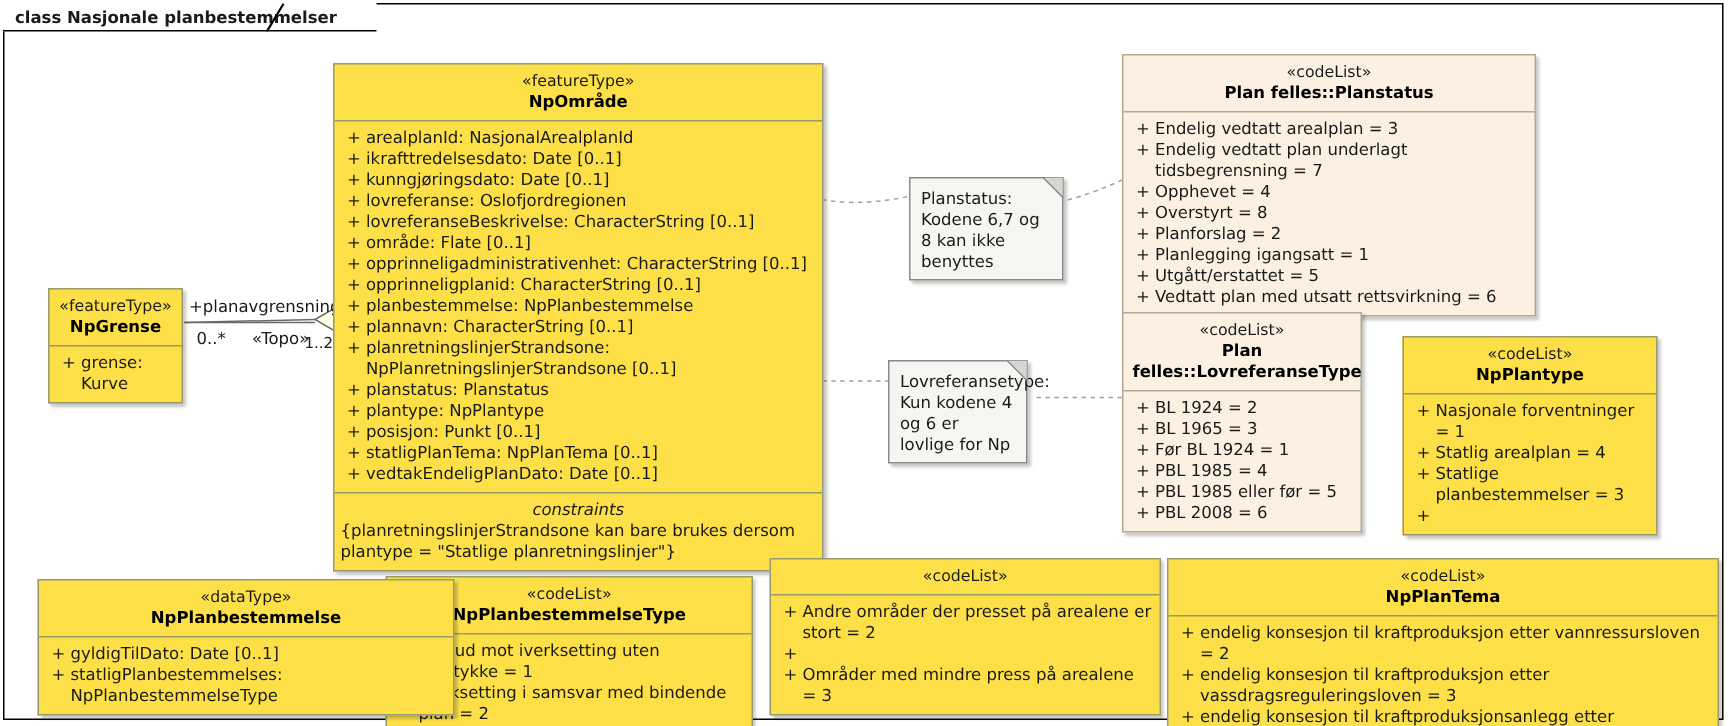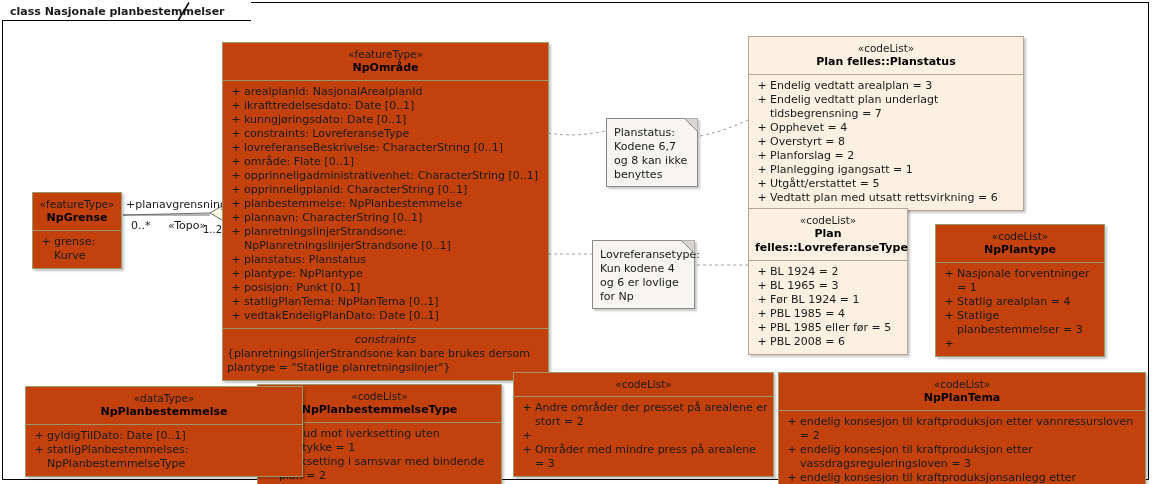--- a/index.html
+++ b/index.html
@@ -53,21 +53,21 @@
     width: 14px;
     overflow: hidden;
   }
   .frame-tab-slant svg { display: block; }
 
   
   .uml {
     position: absolute;
     box-sizing: border-box;
     border: 1px solid #9a9a6a;
-    background: #c2410c;
+    background: #fde047;
     box-shadow: 2px 2px 2px rgba(0,0,0,0.22);
     font-size: 11px;
     color: #1a1a1a;
   }
   .uml.cream {
     background: #fbf0e1;
     border: 1px solid #b5a893;
   }
   .uml-head {
     text-align: center;
@@ -212,21 +212,21 @@
       <div class="attr">
           <span class="vis">+</span>
           <span class="txt">ikrafttredelsesdato: Date [0..1]</span>
         </div>
       <div class="attr">
           <span class="vis">+</span>
           <span class="txt">kunngjøringsdato: Date [0..1]</span>
         </div>
       <div class="attr">
           <span class="vis">+</span>
-          <span class="txt">constraints: LovreferanseType</span>
+          <span class="txt">lovreferanse: Oslofjordregionen</span>
         </div>
       <div class="attr">
           <span class="vis">+</span>
           <span class="txt">lovreferanseBeskrivelse: CharacterString [0..1]</span>
         </div>
       <div class="attr">
           <span class="vis">+</span>
           <span class="txt">område: Flate [0..1]</span>
         </div>
       <div class="attr">
@@ -269,30 +269,30 @@
           <span class="vis">+</span>
           <span class="txt">vedtakEndeligPlanDato: Date [0..1]</span>
         </div>
     </div>
     <div class="uml-section">
       <div class="constraints-title">constraints</div>
       <div class="constraints-body">{planretningslinjerStrandsone kan bare brukes dersom plantype = "Statlige planretningslinjer"}</div>
     </div>
   </div>
 
-  <div class="note" style="left:606px; top:118px; width:92px;">
+  <div class="note" style="left:606px; top:118px; width:103px;">
     <div class="note-fold">
       <svg width="14" height="14" viewBox="0 0 14 14">
         <path d="M0,0 L14,14 L14,0 Z" fill="#d9d6d1" stroke="#8a8a8a" stroke-width="1"></path>
       </svg>
     </div>
     <span>Planstatus: Kodene 6,7 og 8 kan ikke benyttes</span>
   </div>
 
-  <div class="note" style="left:592px; top:240px; width:103px;">
+  <div class="note" style="left:592px; top:240px; width:93px;">
     <div class="note-fold">
       <svg width="14" height="14" viewBox="0 0 14 14">
         <path d="M0,0 L14,14 L14,0 Z" fill="#d9d6d1" stroke="#8a8a8a" stroke-width="1"></path>
       </svg>
     </div>
     <span>Lovreferansetype: Kun kodene 4 og 6 er lovlige for Np</span>
   </div>
 
   <div class="uml cream" style="left:748px; top:36px; width:276px;">
     <div class="uml-head">

